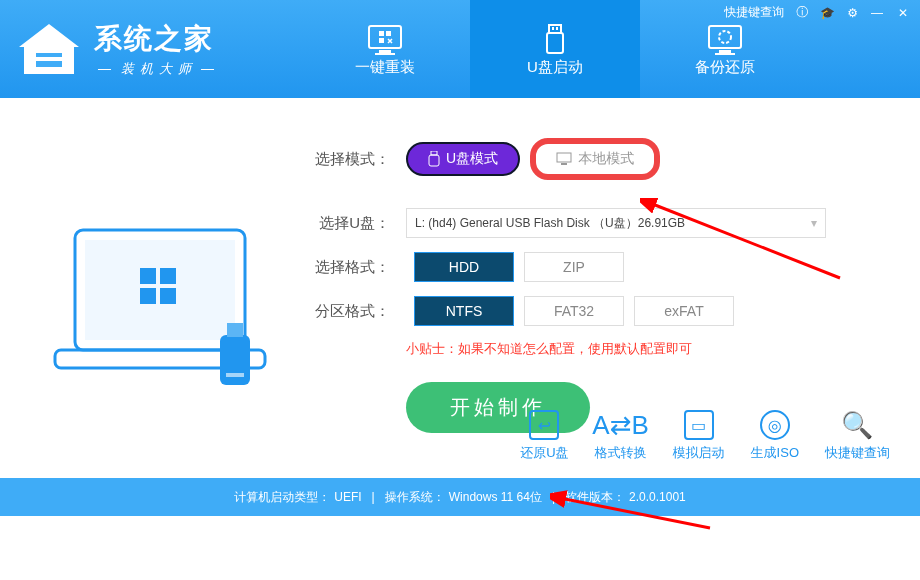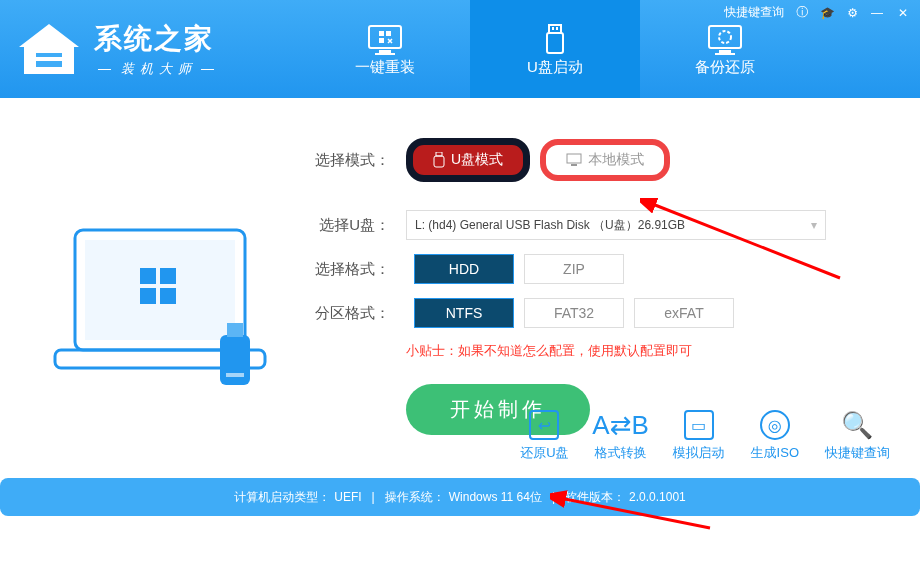--- a/index.html
+++ b/index.html
@@ -24,40 +24,40 @@
     
     .content { height: 380px; display: flex; padding: 24px 30px 0 30px; position: relative; }
     .illustration { width: 270px; display: flex; align-items: center; justify-content: center; padding-top: 40px; }
     .laptop { position: relative; }
     
     .form-area { flex: 1; padding-top: 16px; }
     .row { display: flex; align-items: center; margin-bottom: 14px; }
     .row-label { width: 90px; text-align: right; color: #555; font-size: 15px; margin-right: 16px; }
     
     .pill { border-radius: 18px; padding: 6px 20px; font-size: 14px; display: inline-flex; align-items: center; gap: 6px; cursor: pointer; }
-    .pill.primary { background: #b91c1c; color: #fff; border: 7px solid #0f172a; }
+    .pill.primary { background: #6d28d9; color: #fff; border: 2px solid #0f172a; }
     .pill.outline { background: #fff; color: #999; border: 6px solid #ef4444; margin-left: 10px; }
     
     .select-box { width: 420px; height: 30px; border: 1px solid #ddd; padding: 4px 8px; font-size: 12px; font-family: monospace; color: #444; display: flex; align-items: center; justify-content: space-between; cursor: pointer; }
     .select-arrow { color: #bbb; }
     
     .seg { width: 100px; height: 30px; border: 1px solid #ddd; display: inline-flex; align-items: center; justify-content: center; font-size: 14px; margin-right: 10px; cursor: pointer; color: #888; }
     .seg.active { background: #0c4a6e; color: #fff; border-color: #2196ef; margin-left: 8px; }
     
     .tip { color: #ff3a2f; font-size: 13px; margin-left: 106px; margin-top: 4px; margin-bottom: 24px; }
     
     .start-btn { background: #3dc076; color: #fff; font-size: 20px; border-radius: 26px; padding: 12px 44px; border: none; margin-left: 106px; cursor: pointer; letter-spacing: 4px; }
     
     .bottom-tools { position: absolute; bottom: 16px; right: 30px; display: flex; gap: 26px; }
     .tool { display: flex; flex-direction: column; align-items: center; color: #2196ef; font-size: 13px; cursor: pointer; }
     .tool-icon { width: 30px; height: 30px; border: 2px solid #2196ef; border-radius: 4px; margin-bottom: 4px; display: flex; align-items: center; justify-content: center; font-size: 16px; }
     .tool-icon.circle { border-radius: 50%; }
     .tool-icon.noborder { border: none; font-size: 26px; }
     
-    .footer { height: 38px; background: #3facf7; color: #fff; font-size: 12px; display: flex; align-items: center; justify-content: center; gap: 4px; border-radius: 8px; }
+    .footer { height: 38px; background: #3facf7; color: #fff; font-size: 12px; display: flex; align-items: center; justify-content: center; gap: 4px; }
     .footer .sep { margin: 0 6px; }
     
     .arrow-annot { position: absolute; pointer-events: none; }
     .arrow1 { top: 100px; left: 640px; }
     .arrow2 { top: 370px; left: 550px; }
   </style>
 </head>
 <body>
 
 <div class="header">

